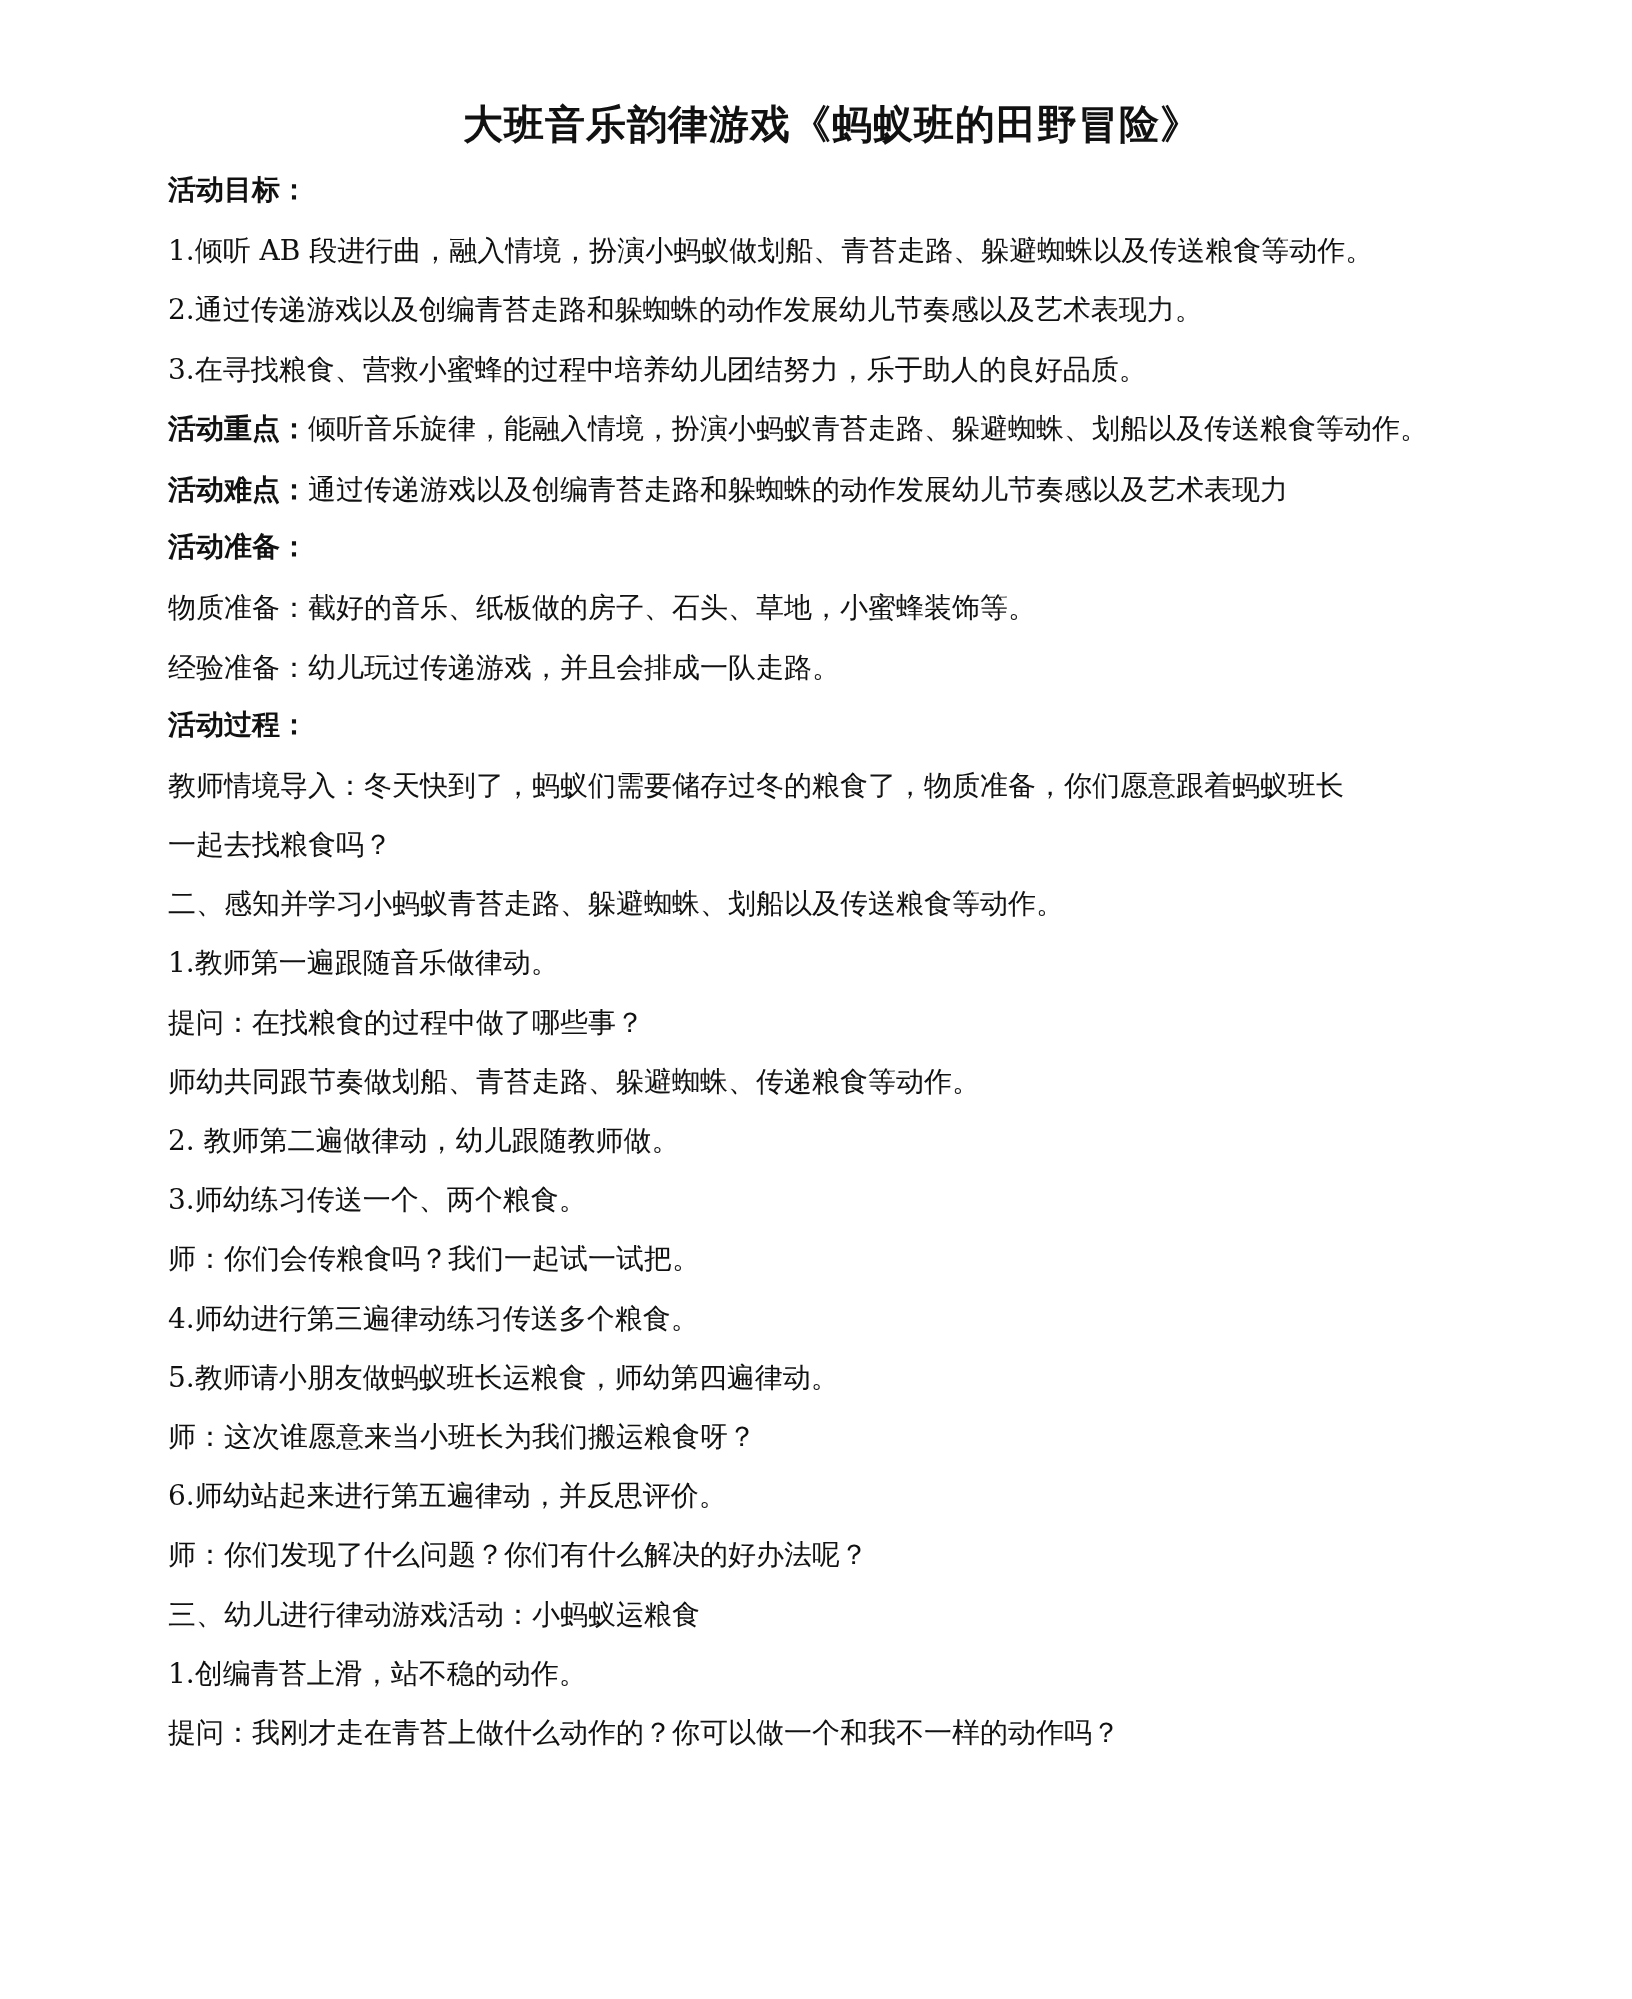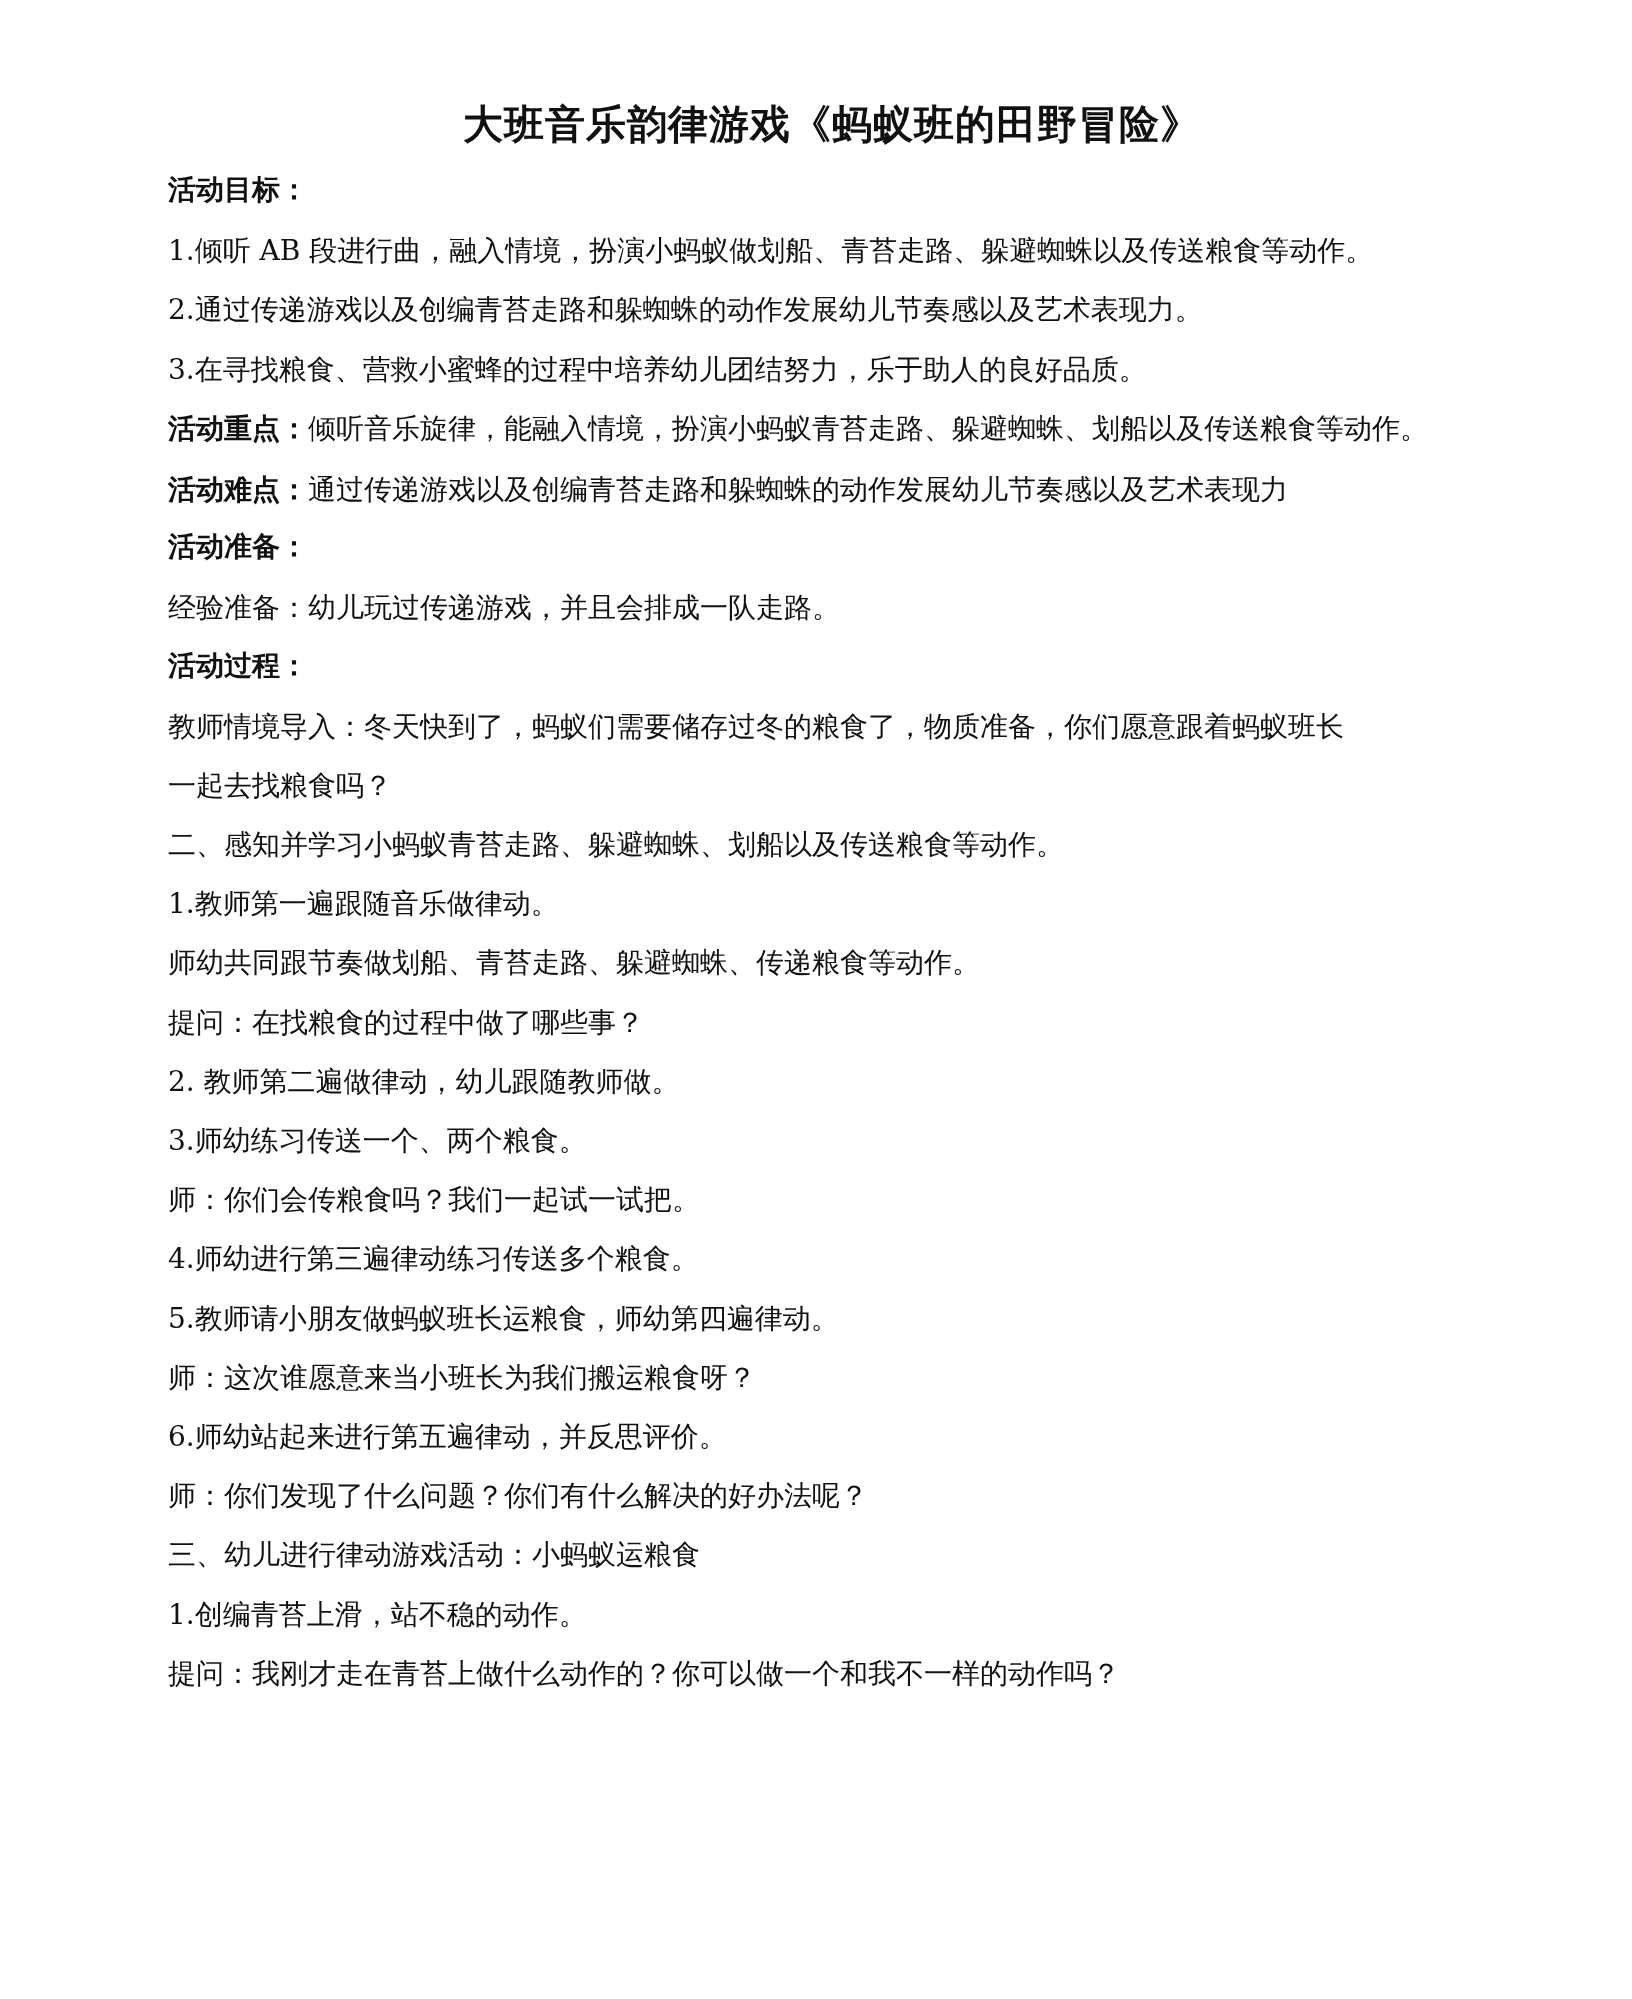--- a/index.html
+++ b/index.html
@@ -27,29 +27,30 @@
     <div class="line bold">活动目标：</div>
     <div class="line">1.倾听 AB 段进行曲，融入情境，扮演小蚂蚁做划船、青苔走路、躲避蜘蛛以及传送粮食等动作。</div>
     <div class="line">2.通过传递游戏以及创编青苔走路和躲蜘蛛的动作发展幼儿节奏感以及艺术表现力。</div>
     <div class="line">3.在寻找粮食、营救小蜜蜂的过程中培养幼儿团结努力，乐于助人的良好品质。</div>
 
     <div class="line wrap"><span class="bold">活动重点：</span><span>倾听音乐旋律，能融入情境，扮演小蚂蚁青苔走路、躲避蜘蛛、划船以及传送粮食等动作。</span></div>
 
     <div class="line"><span class="bold">活动难点：</span><span>通过传递游戏以及创编青苔走路和躲蜘蛛的动作发展幼儿节奏感以及艺术表现力</span></div>
 
     <div class="line bold">活动准备：</div>
+    <div class="line">物质准备：截好的音乐、纸板做的房子、石头、草地，小蜜蜂装饰等。</div>
     <div class="line">经验准备：幼儿玩过传递游戏，并且会排成一队走路。</div>
 
     <div class="line bold">活动过程：</div>
     <div class="line">教师情境导入：冬天快到了，蚂蚁们需要储存过冬的粮食了，物质准备，你们愿意跟着蚂蚁班长</div>
     <div class="line">一起去找粮食吗？</div>
     <div class="line">二、感知并学习小蚂蚁青苔走路、躲避蜘蛛、划船以及传送粮食等动作。</div>
     <div class="line">1.教师第一遍跟随音乐做律动。</div>
+    <div class="line">提问：在找粮食的过程中做了哪些事？</div>
     <div class="line">师幼共同跟节奏做划船、青苔走路、躲避蜘蛛、传递粮食等动作。</div>
-    <div class="line">提问：在找粮食的过程中做了哪些事？</div>
     <div class="line">2. 教师第二遍做律动，幼儿跟随教师做。</div>
     <div class="line">3.师幼练习传送一个、两个粮食。</div>
     <div class="line">师：你们会传粮食吗？我们一起试一试把。</div>
     <div class="line">4.师幼进行第三遍律动练习传送多个粮食。</div>
     <div class="line">5.教师请小朋友做蚂蚁班长运粮食，师幼第四遍律动。</div>
     <div class="line">师：这次谁愿意来当小班长为我们搬运粮食呀？</div>
     <div class="line">6.师幼站起来进行第五遍律动，并反思评价。</div>
     <div class="line">师：你们发现了什么问题？你们有什么解决的好办法呢？</div>
     <div class="line">三、幼儿进行律动游戏活动：小蚂蚁运粮食</div>
     <div class="line">1.创编青苔上滑，站不稳的动作。</div>

